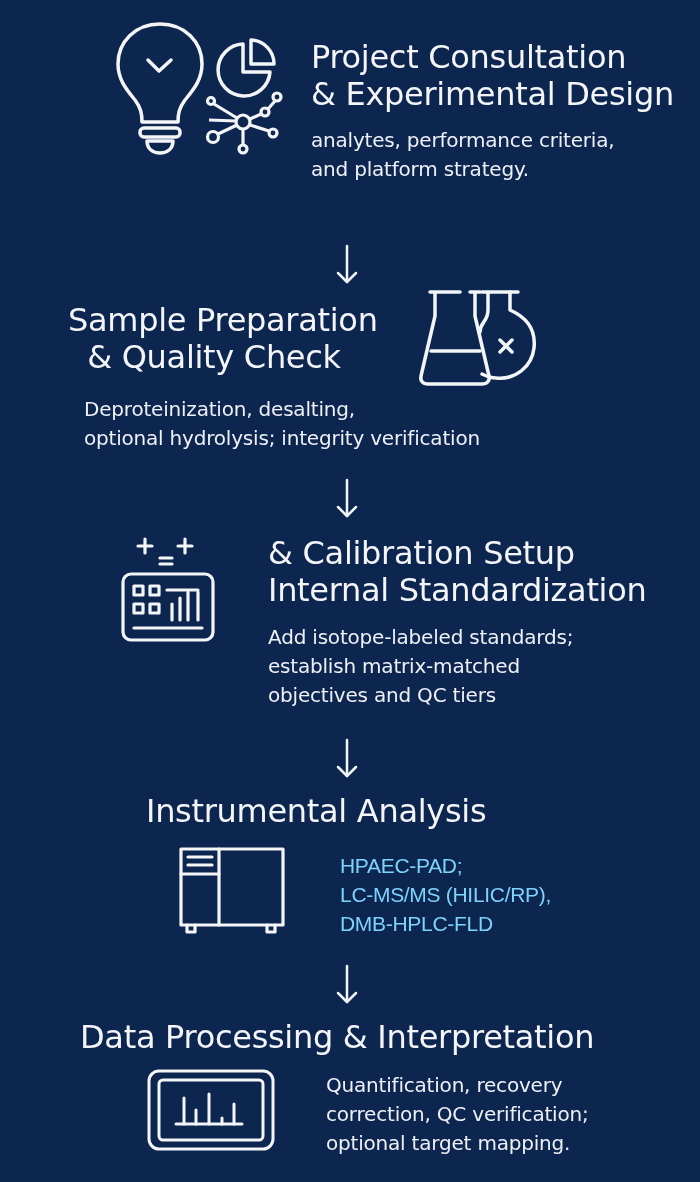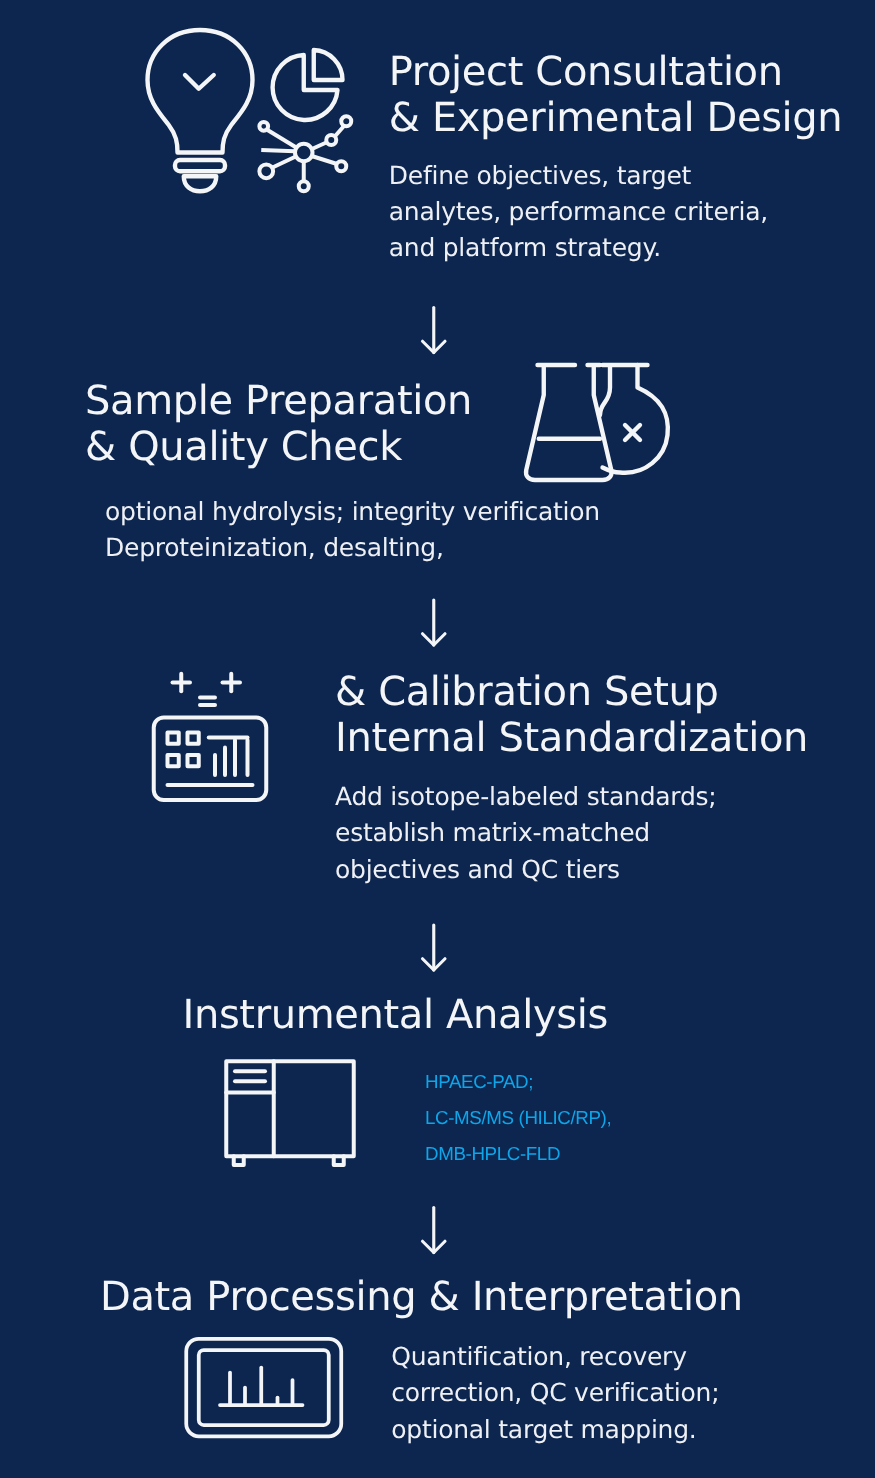--- a/index.html
+++ b/index.html
@@ -14,21 +14,21 @@
     .title {
       font-size: 32px; font-weight: normal; line-height: 37px;
       letter-spacing: -0.3px; color: #f4f5f7; white-space: nowrap;
     }
     .desc {
       font-size: 20px; line-height: 29px; color: #eef0f4;
       letter-spacing: -0.2px; white-space: nowrap;
     }
     .mono-desc {
       font-family: "Liberation Sans", sans-serif;
-      font-size: 15px; line-height: 29px; color: #0ea5e9;
+      font-size: 21px; line-height: 29px; color: #7dd3fc;
       white-space: nowrap; letter-spacing: -0.3px;
     }
     svg { overflow: visible; }
   </style>
 </head>
 <body>
 
 <div>
 
   <svg class="abs" style="left:115px;top:22px" width="90" height="135" viewBox="0 0 90 135" fill="none" stroke="#f4f5f7" stroke-width="3.5" stroke-linecap="round" stroke-linejoin="round">
@@ -57,49 +57,48 @@
     <line x1="63" y1="14" x2="70" y2="6"></line>
     <line x1="45" y1="30" x2="64" y2="36"></line>
     <line x1="38" y1="34" x2="38" y2="50"></line>
     <line x1="4" y1="25" x2="31" y2="26"></line>
   </svg>
   <div class="abs title" style="left:311px;top:39px">
     <div>Project Consultation</div>
     <div>&amp; Experimental Design</div>
   </div>
   <div class="abs desc" style="left:311px;top:126px">
-    <div>Define objectives, target</div>
     <div>analytes, performance criteria,</div>
     <div>and platform strategy.</div>
   </div>
 </div>
 
 <svg class="abs" style="left:336px;top:244px" width="22" height="42" viewBox="0 0 22 42" fill="none" stroke="#f4f5f7" stroke-width="2.5" stroke-linecap="round" stroke-linejoin="round">
   <line x1="11" y1="2" x2="11" y2="38"></line>
     <path d="M2 29 L11 38 L20 29"></path>
 </svg>
 
 <div>
   <div class="abs title" style="left:68px;top:302px;width:292px">
     <div>Sample Preparation</div>
-    <div style="text-align:left">&amp; Quality Check</div>
+    <div style="text-align:center">&amp; Quality Check</div>
   </div>
   <svg class="abs" style="left:418px;top:288px" width="120" height="100" viewBox="0 0 120 100" fill="none" stroke="#f4f5f7" stroke-width="3.5" stroke-linejoin="round" stroke-linecap="round">
     <path d="M12 4 L42 4 M17 4 L17 28 L3 88 C2 93 5 96 10 96 L64 96 C69 96 72 93 71 88 L57 28 L57 4 M52 4 L62 4"></path>
     <line x1="13" y1="63" x2="62" y2="63"></line>
   </svg>
   <svg class="abs" style="left:478px;top:288px" width="62" height="100" viewBox="0 0 62 100" fill="none" stroke="#f4f5f7" stroke-width="3.5" stroke-linejoin="round" stroke-linecap="round">
     <path d="M4 4 L40 4 M10 4 L10 22 C10 34 2 34 2 44"></path>
     <path d="M32 4 L32 22 C50 30 58 42 56 60 C54 78 38 92 18 90 C12 90 8 88 4 86"></path>
     <line x1="22" y1="52" x2="34" y2="64"></line>
       <line x1="34" y1="52" x2="22" y2="64"></line>
   </svg>
   <div class="abs desc" style="left:84px;top:395px">
+    <div>Deproteinization, desalting,</div>
     <div>optional hydrolysis; integrity verification</div>
-    <div>Deproteinization, desalting,</div>
   </div>
 </div>
 
 <svg class="abs" style="left:336px;top:478px" width="22" height="42" viewBox="0 0 22 42" fill="none" stroke="#f4f5f7" stroke-width="2.5" stroke-linecap="round" stroke-linejoin="round">
   <line x1="11" y1="2" x2="11" y2="38"></line>
     <path d="M2 29 L11 38 L20 29"></path>
 </svg>
 
 <div>
   <svg class="abs" style="left:120px;top:536px" width="96" height="108" viewBox="0 0 96 108" fill="none" stroke="#f4f5f7" stroke-width="3.2" stroke-linecap="round" stroke-linejoin="round">
@@ -169,18 +168,18 @@
   <svg class="abs" style="left:146px;top:1068px" width="130" height="84" viewBox="0 0 130 84" fill="none" stroke="#f4f5f7" stroke-width="3" stroke-linejoin="round" stroke-linecap="round">
     <rect x="3" y="3" width="124" height="78" rx="10"></rect>
     <rect x="13" y="12" width="104" height="60" rx="4"></rect>
     <line x1="30" y1="56" x2="96" y2="56"></line>
     <line x1="38" y1="56" x2="38" y2="30"></line>
     <line x1="50" y1="56" x2="50" y2="42"></line>
     <line x1="63" y1="56" x2="63" y2="26"></line>
     <line x1="76" y1="56" x2="76" y2="50"></line>
     <line x1="88" y1="56" x2="88" y2="36"></line>
   </svg>
-  <div class="abs desc" style="left:313px;top:1071px">
+  <div class="abs desc" style="left:326px;top:1071px">
     <div>Quantification, recovery</div>
     <div>correction, QC verification;</div>
     <div>optional target mapping.</div>
   </div>
 </div>
 
 </body></html>

